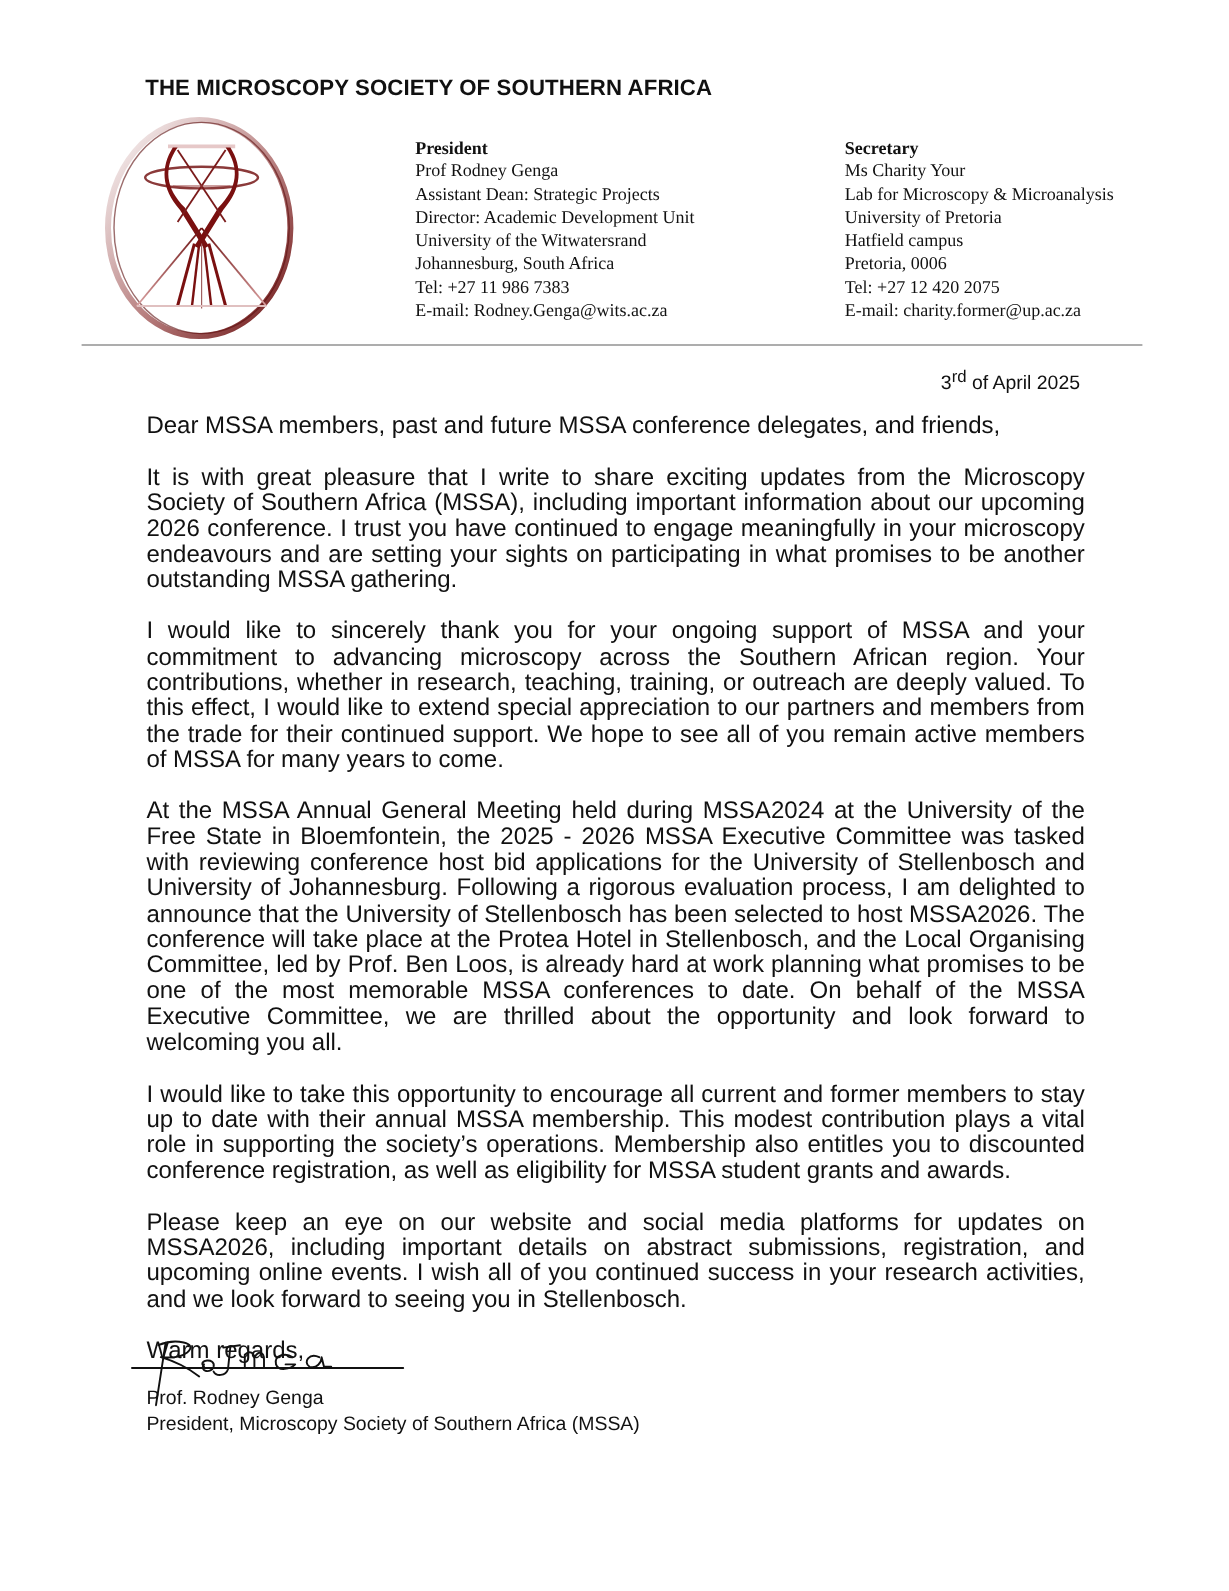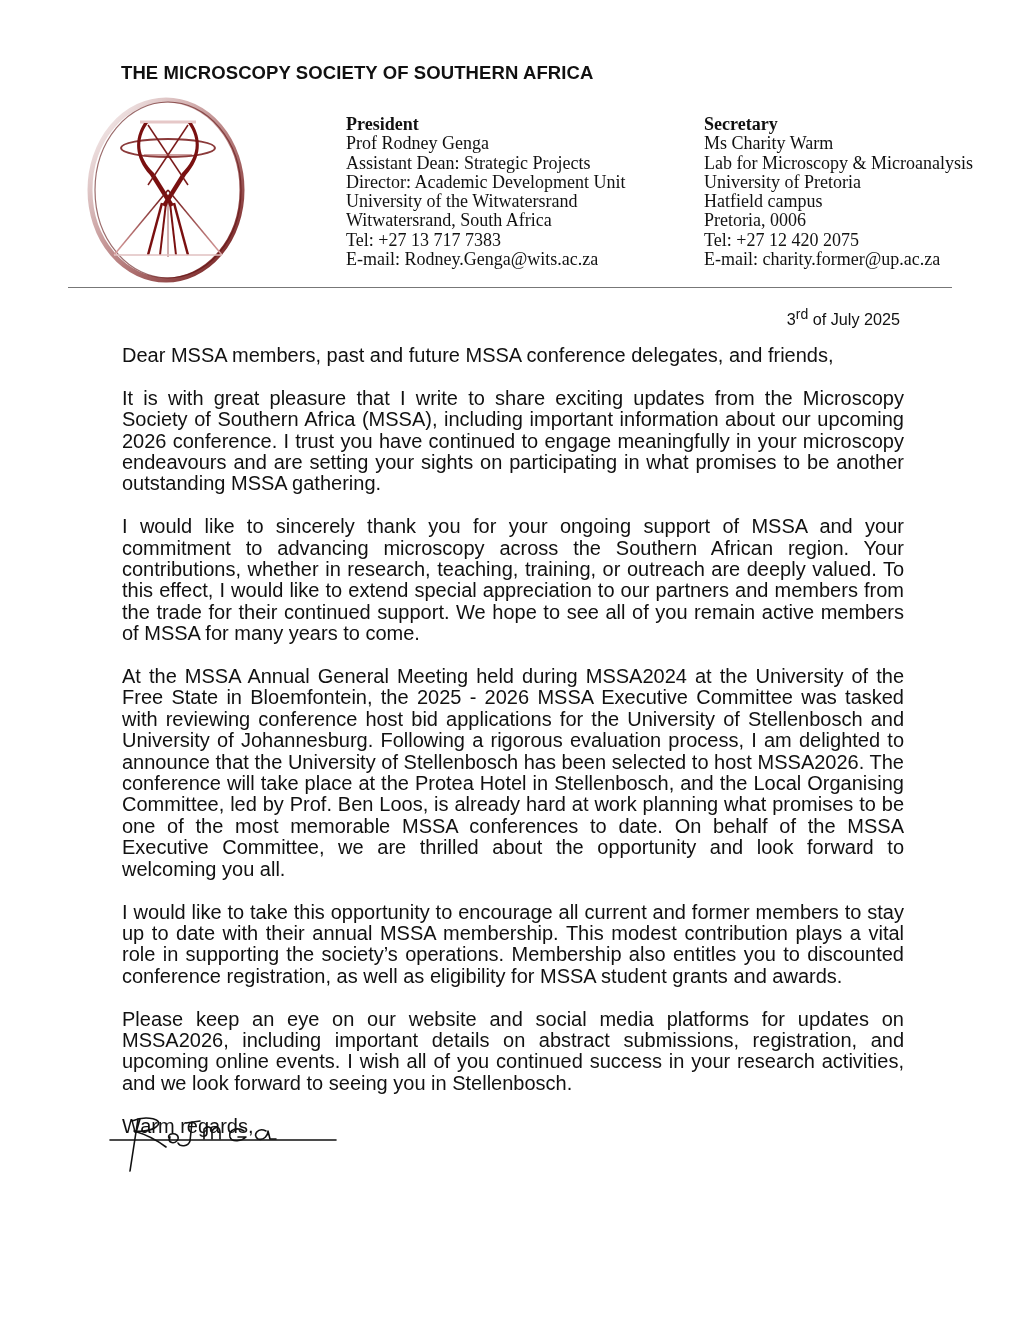--- a/index.html
+++ b/index.html
@@ -1,20 +1,20 @@
 <!DOCTYPE html>
 <html><head>
 <meta charset="utf-8">
 <style>
   html, body { margin: 0; padding: 0; background: #ffffff; }
   body { width: 1024px; height: 1326px; position: relative; overflow: hidden; color: #111111; }
   .page { position: absolute; left: 0; top: 0; width: 1024px; height: 1222px; }
   .org-title { position: absolute; left: 121px; top: 62px; font-family: "Liberation Sans", sans-serif; font-weight: bold; font-size: 18.5px; letter-spacing: 0.1px; color: #111; }
   .logo { position: absolute; left: 84px; top: 95px; width: 170px; height: 190px; }
-  .contact { position: absolute; font-family: "Liberation Serif", serif; font-size: 18px; line-height: 19.3px; color: #111; }
+  .contact { position: absolute; font-family: "Liberation Serif", serif; font-size: 15px; line-height: 19.3px; color: #111; }
   .contact .role { font-weight: bold; }
   .contact.president { left: 346px; top: 115px; }
   .contact.secretary { left: 704px; top: 115px; }
   .rule { position: absolute; left: 68px; top: 287px; width: 884px; height: 1px; background: #777; }
   .date { position: absolute; right: 124px; top: 310px; font-family: "Liberation Sans", sans-serif; font-size: 16.2px; }
   .date sup { font-size: 14px; vertical-align: 6px; line-height: 0; }
   .body { position: absolute; left: 122px; top: 345px; width: 782px; font-family: "Liberation Sans", sans-serif; font-size: 20px; line-height: 21.4px; color: #111; }
   .body p { margin: 0 0 21.4px 0; text-align: justify; }
   .body p.left { text-align: left; }
   .closing { margin-top: 0; }
@@ -58,39 +58,39 @@
     <line x1="84" y1="108" x2="84" y2="162" stroke="#a06060" stroke-width="1"></line>
     <line x1="30" y1="160" x2="138" y2="160" stroke="#e0c0c0" stroke-width="1.5"></line>
   </svg>
 
   <div class="contact president">
     <div class="role">President</div>
     <div>Prof Rodney Genga</div>
     <div>Assistant Dean: Strategic Projects</div>
     <div>Director: Academic Development Unit</div>
     <div>University of the Witwatersrand</div>
-    <div>Witwatersrand, South Africa</div>
-    <div>Tel:  +27 13 717 7383</div>
+    <div>Johannesburg, South Africa</div>
+    <div>Tel:  +27 11 986 7383</div>
     <div>E-mail: Rodney.Genga@wits.ac.za</div>
   </div>
 
   <div class="contact secretary">
     <div class="role">Secretary</div>
-    <div>Ms Charity Warm</div>
+    <div>Ms Charity Your</div>
     <div>Lab for Microscopy &amp; Microanalysis</div>
     <div>University of Pretoria</div>
     <div>Hatfield campus</div>
     <div>Pretoria, 0006</div>
     <div>Tel:  +27 12 420 2075</div>
     <div>E-mail: charity.former@up.ac.za</div>
   </div>
 
   <div class="rule"></div>
 
-  <div class="date"><span>3</span><sup>rd</sup><span> of July 2025</span></div>
+  <div class="date"><span>3</span><sup>rd</sup><span> of April 2025</span></div>
 
   <div class="body">
     <p class="left">Dear MSSA members, past and future MSSA conference delegates, and friends,</p>
     <p>It is with great pleasure that I write to share exciting updates from the Microscopy Society of Southern Africa (MSSA), including important information about our upcoming 2026 conference. I trust you have continued to engage meaningfully in your microscopy endeavours and are setting your sights on participating in what promises to be another outstanding MSSA gathering.</p>
     <p>I would like to sincerely thank you for your ongoing support of MSSA and your commitment to advancing microscopy across the Southern African region. Your contributions, whether in research, teaching, training, or outreach are deeply valued. To this effect, I would like to extend special appreciation to our partners and members from the trade for their continued support. We hope to see all of you remain active members of MSSA for many years to come.</p>
     <p>At the MSSA Annual General Meeting held during MSSA2024 at the University of the Free State in Bloemfontein, the 2025 - 2026 MSSA Executive Committee was tasked with reviewing conference host bid applications for the University of Stellenbosch and University of Johannesburg. Following a rigorous evaluation process, I am delighted to announce that the University of Stellenbosch has been selected to host MSSA2026. The conference will take place at the Protea Hotel in Stellenbosch, and the Local Organising Committee, led by Prof. Ben Loos, is already hard at work planning what promises to be one of the most memorable MSSA conferences to date. On behalf of the MSSA Executive Committee, we are thrilled about the opportunity and look forward to welcoming you all.</p>
     <p>I would like to take this opportunity to encourage all current and former members to stay up to date with their annual MSSA membership. This modest contribution plays a vital role in supporting the society’s operations. Membership also entitles you to discounted conference registration, as well as eligibility for MSSA student grants and awards.</p>
     <p>Please keep an eye on our website and social media platforms for updates on MSSA2026, including important details on abstract submissions, registration, and upcoming online events. I wish all of you continued success in your research activities, and we look forward to seeing you in Stellenbosch.</p>
     <p class="left closing">Warm regards,</p>
   </div>
@@ -102,14 +102,18 @@
       <path d="M24 8 C38 2 58 6 48 14 C40 20 28 18 26 18 C40 22 50 28 58 34"></path>
       <path d="M62 26 C56 20 72 18 70 26 C68 32 58 30 62 24"></path>
       <path d="M78 10 L92 8"></path>
       <path d="M84 9 L82 28 C80 34 72 34 70 30"></path>
       <path d="M96 26 L96 16 C100 12 104 14 104 20 L104 26 M104 18 C108 12 112 14 112 20 L112 26"></path>
       <path d="M136 18 C130 14 120 16 122 24 C124 30 134 28 138 24 L130 24"></path>
       <path d="M158 18 C150 14 144 22 150 26 C156 28 160 22 160 18 L162 26 L168 26"></path>
     </g>
   </svg>
 
+  <div class="sig-block">
+    <div>Prof. Rodney Genga</div>
+    <div>President, Microscopy Society of Southern Africa (MSSA)</div>
+  </div>
 
 </div>
 
 </body></html>

